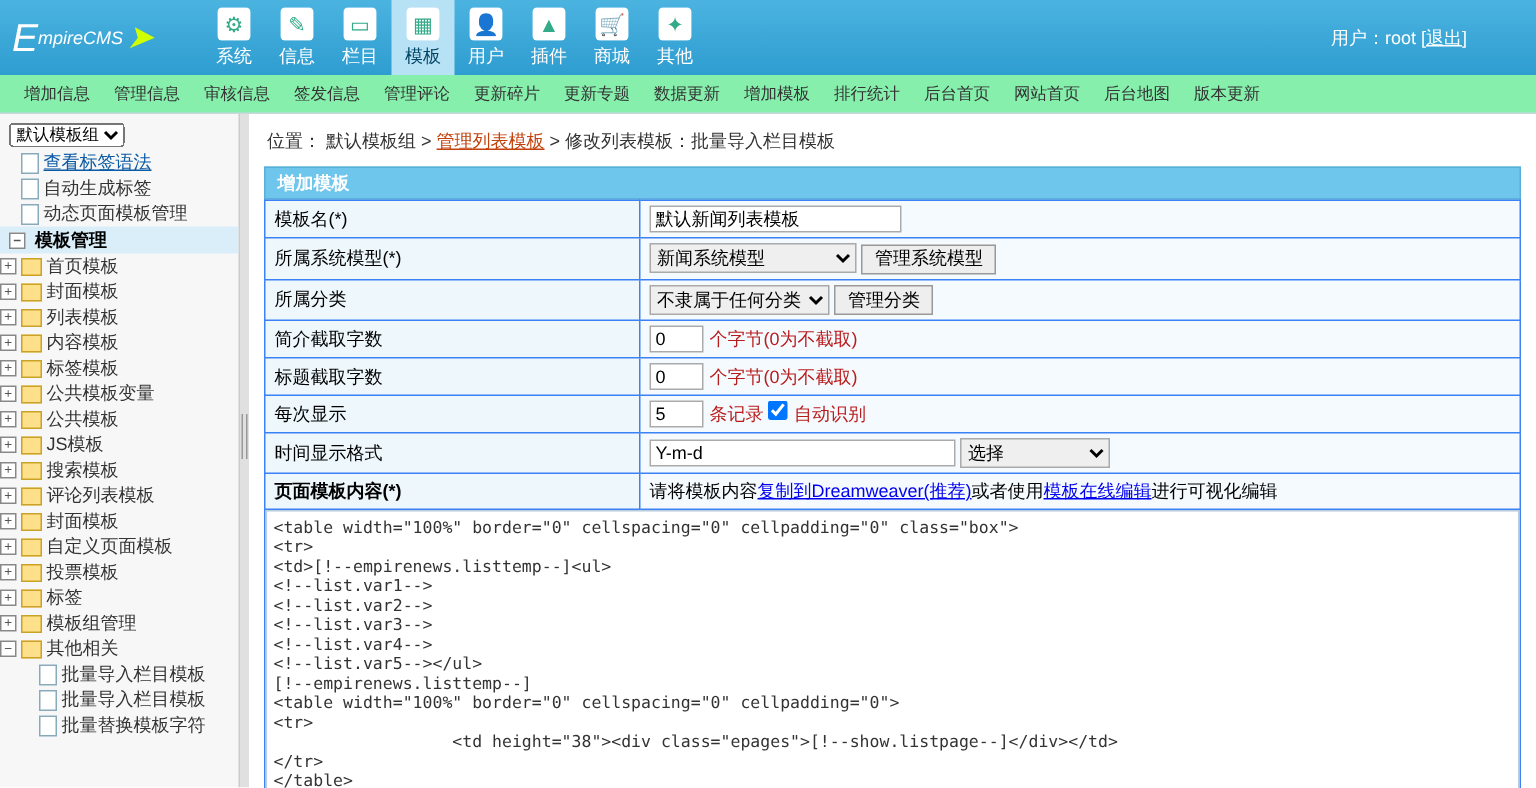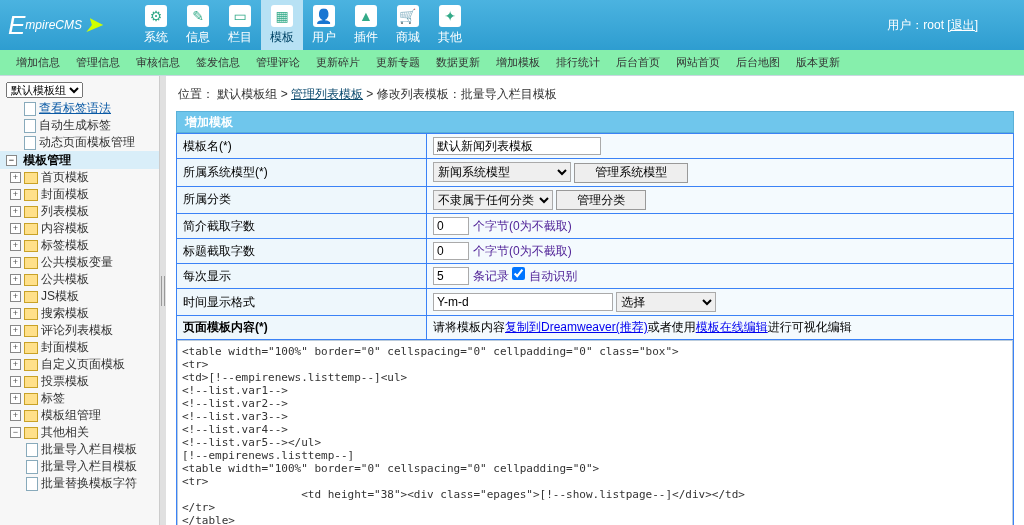--- a/index.html
+++ b/index.html
@@ -12,39 +12,39 @@
 .main-nav .item{width:42px;display:flex;flex-direction:column;align-items:center;justify-content:center;gap:2px;cursor:pointer;color:#fff;font-size:11px}
 .main-nav .item.sel{background:#b7e1f4;color:#046}
 .main-nav .ico{width:22px;height:22px;border:1px solid rgba(255,255,255,.6);border-radius:3px;background:#fff;display:flex;align-items:center;justify-content:center;font-size:14px;color:#3a8}
 .userarea{margin-left:auto;margin-right:46px;color:#fff;font-size:12px}
 .userarea a{color:#fff}
 .subbar{height:26px;background:#86efac;border-bottom:1px solid #c9d7e0;display:flex;align-items:center;padding-left:10px;gap:4px}
 .subbar span{padding:0 6px;color:#333;cursor:pointer;font-size:11px}
 .layout{display:flex;height:449px}
 .sidebar{width:160px;background:#f7f7f7;border-right:1px solid #ccc;overflow:auto;padding:4px 0}
 .sidebar select{margin:2px 6px;font-size:11px}
-.sidebar .row{display:flex;align-items:center;height:17px;padding-left:10px;color:#333;cursor:pointer;white-space:nowrap}
+.sidebar .row{display:flex;align-items:center;height:17px;padding-left:0;color:#333;cursor:pointer;white-space:nowrap}
 .sidebar .pm{width:11px;height:11px;border:1px solid #888;display:inline-flex;align-items:center;justify-content:center;font-size:9px;line-height:1;margin-right:3px;background:#fff;color:#555}
 .sidebar .fico{width:14px;height:12px;background:#ffe08a;border:1px solid #c9a227;margin-right:3px}
 .sidebar .pico{width:12px;height:14px;background:#fff;border:1px solid #8ab;margin-right:3px}
 .sidebar .hdr{background:#d9eef9;font-weight:bold;height:18px;padding-left:6px;display:flex;align-items:center}
 .sidebar .lnk{color:#0b5aa5;text-decoration:underline}
 .sidebar .child{padding-left:26px}
 .content{flex:1;overflow:auto;padding:6px 10px 0 10px}
 .crumb{color:#333;margin:4px 0 8px 2px}
 .crumb a{color:#0b5aa5}
 .panel-h{background:#6fc6ec;color:#fff;font-weight:bold;height:22px;display:flex;align-items:center;padding:4px 8px;border:1px solid #5ab0d8;font-size:12px}
 .ftab{width:100%;border-collapse:collapse}
 .ftab td{border:1px solid #3b82f6;padding:3px 6px;height:24px;background:#f4fafe;vertical-align:middle}
 .ftab td.lab{width:250px;background:#eef7fc}
 .ftab input[type=text]{border:1px solid #aaa;height:18px;padding:0 3px;font-size:12px}
 .ftab select{border:1px solid #aaa;height:20px;font-size:12px}
-.btn{background:#eee;border:1px solid #999;height:20px;padding:0 20px;font-size:12px;cursor:pointer}
-.hint{color:#4c1d95;margin-left:4px}
-.hint a,.crumb a,span a{color:#0c4a6e}
+.btn{background:#eee;border:1px solid #999;height:20px;padding:0 8px;font-size:12px;cursor:pointer}
+.hint{color:#b91c1c;margin-left:4px}
+.hint a,.crumb a,span a{color:#c2410c}
 .codebox{width:100%;height:218px;border:1px solid #bcd;background:#fff;font-family:Consolas,monospace;font-size:11px;padding:4px;resize:none;white-space:pre;overflow:auto;color:#333}
 .splitter{width:6px;background:#e0e0e0;cursor:col-resize}
 .splitter .grip{width:4px;height:30px;margin:200px auto 0;border-left:1px solid #999;border-right:1px solid #999}
 </style>
 </head>
 <body>
 
 <div class="topbar">
   <div class="logo">
     <b>E</b>
@@ -261,21 +261,21 @@
             <td class="lab">标题截取字数</td>
           <td><input type="text" style="width: 36px;" value="0"><span class="hint">个字节(0为不截取)</span></td>
           </tr>
       <tr>
             <td class="lab">每次显示</td>
           <td><input type="text" style="width: 36px;" value="5"><span class="hint">条记录</span>
               <input type="checkbox" checked="" style=""><span class="hint">自动识别</span></td>
           </tr>
       <tr>
             <td class="lab">时间显示格式</td>
-          <td><input type="text" style="width: 180px;" value="Y-m-d">
+          <td><input type="text" style="width: 204px;" value="Y-m-d">
               <select style="width:100px"><option>选择</option></select></td>
           </tr>
       <tr>
             <td class="lab"><b>页面模板内容(*)</b></td>
           <td>
             <span>请将模板内容</span><a href="#">复制到Dreamweaver(推荐)</a><span>或者使用</span><a href="#">模板在线编辑</a><span>进行可视化编辑</span>
           </td>
           </tr>
       <tr>
             <td colspan="2" style="padding:0"><textarea class="codebox" id="codebox" style="">&lt;table width="100%" border="0" cellspacing="0" cellpadding="0" class="box"&gt;

